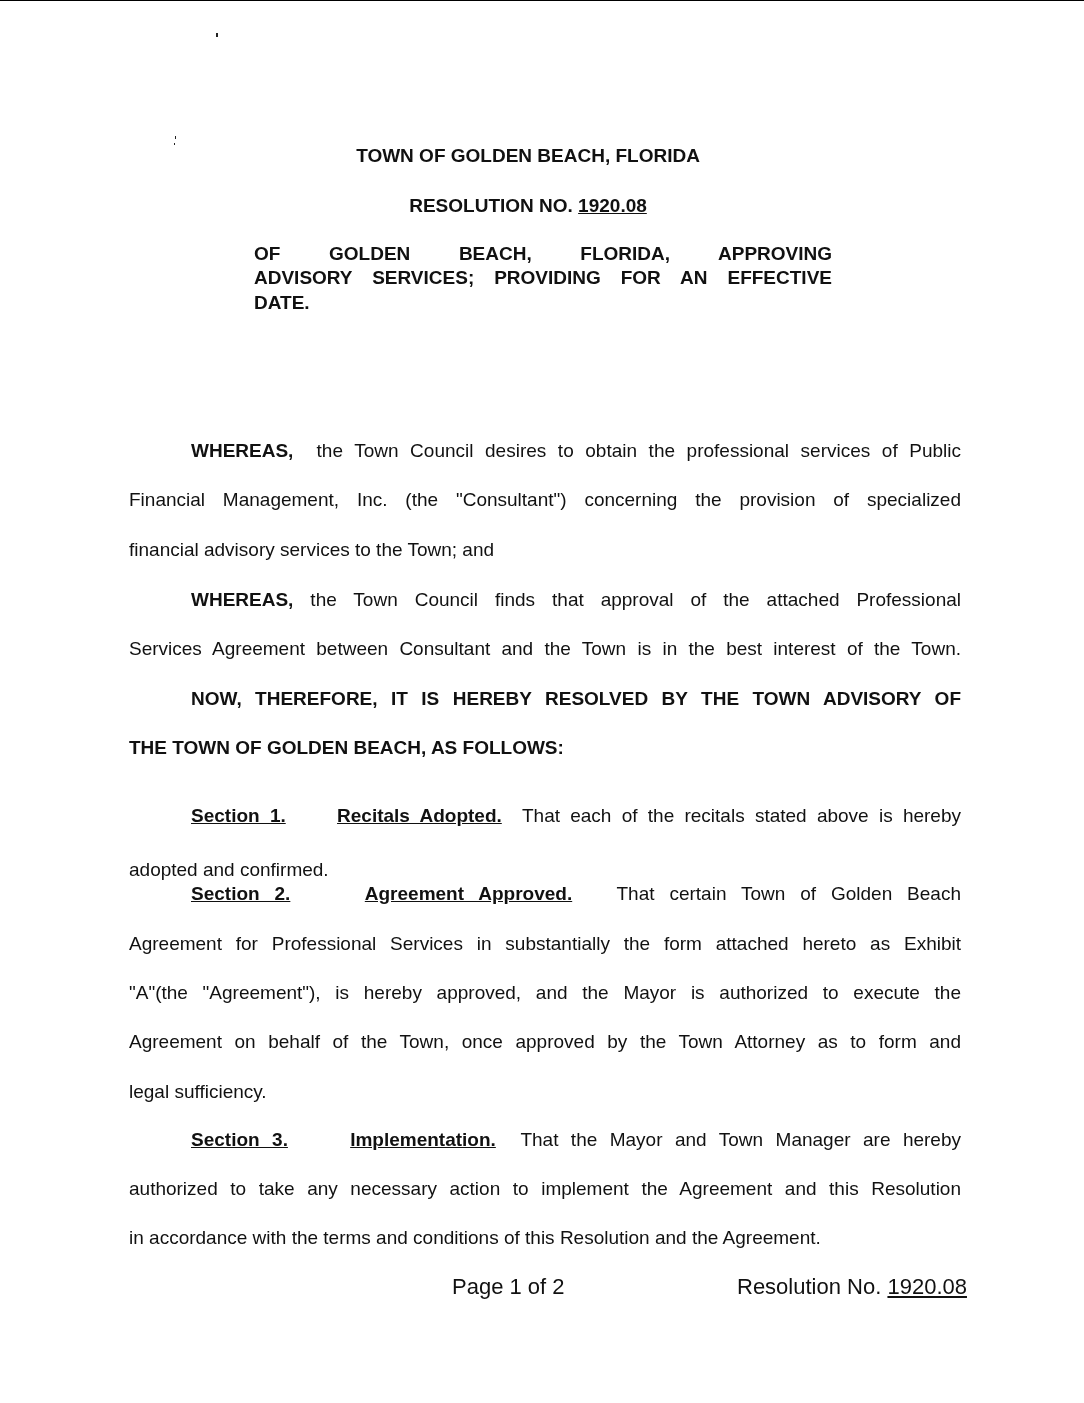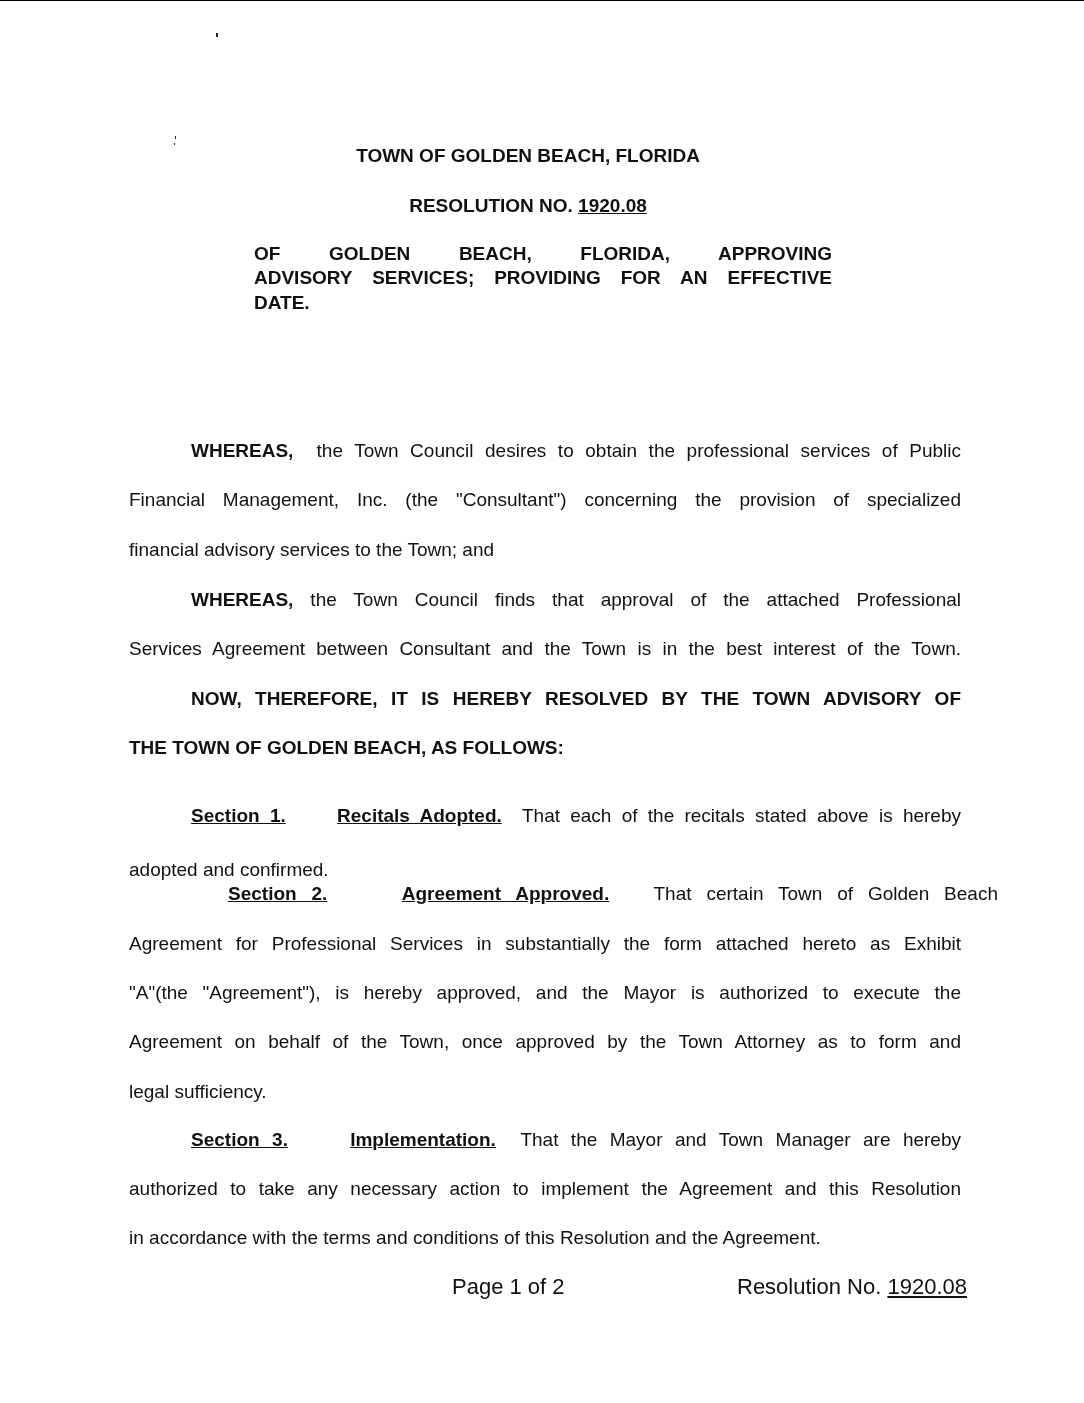--- a/index.html
+++ b/index.html
@@ -61,21 +61,21 @@
 </div>
 
 <div class="para" style="top:785px;">
   <div class="line ind" style="top:0;margin-top:20px;">
     <span class="b u">Section 1.</span>&nbsp;&nbsp;&nbsp;&nbsp; <span class="b u">Recitals Adopted.</span>&nbsp; <span>That each of the recitals stated above is hereby</span>
   </div>
   <div class="line last" style="top:50px;margin-top:24px;">adopted and confirmed.</div>
 </div>
 
 <div class="para" style="top:883px;">
-  <div class="line ind" style="top:0;margin-left:37px;">
+  <div class="line ind" style="top:0;">
     <span class="b u">Section 2.</span>&nbsp;&nbsp;&nbsp;&nbsp; <span class="b u">Agreement Approved.</span>&nbsp;&nbsp; <span>That certain Town of Golden Beach</span>
   </div>
   <div class="line" style="top:50px;">Agreement for Professional Services in substantially the form attached hereto as Exhibit</div>
   <div class="line" style="top:99px;">"A"(the "Agreement"), is hereby approved, and the Mayor is authorized to execute the</div>
   <div class="line" style="top:148px;">Agreement on behalf of the Town, once approved by the Town Attorney as to form and</div>
   <div class="line last" style="top:198px;">legal sufficiency.</div>
 </div>
 
 <div class="para" style="top:1129px;">
   <div class="line ind" style="top:0;">

